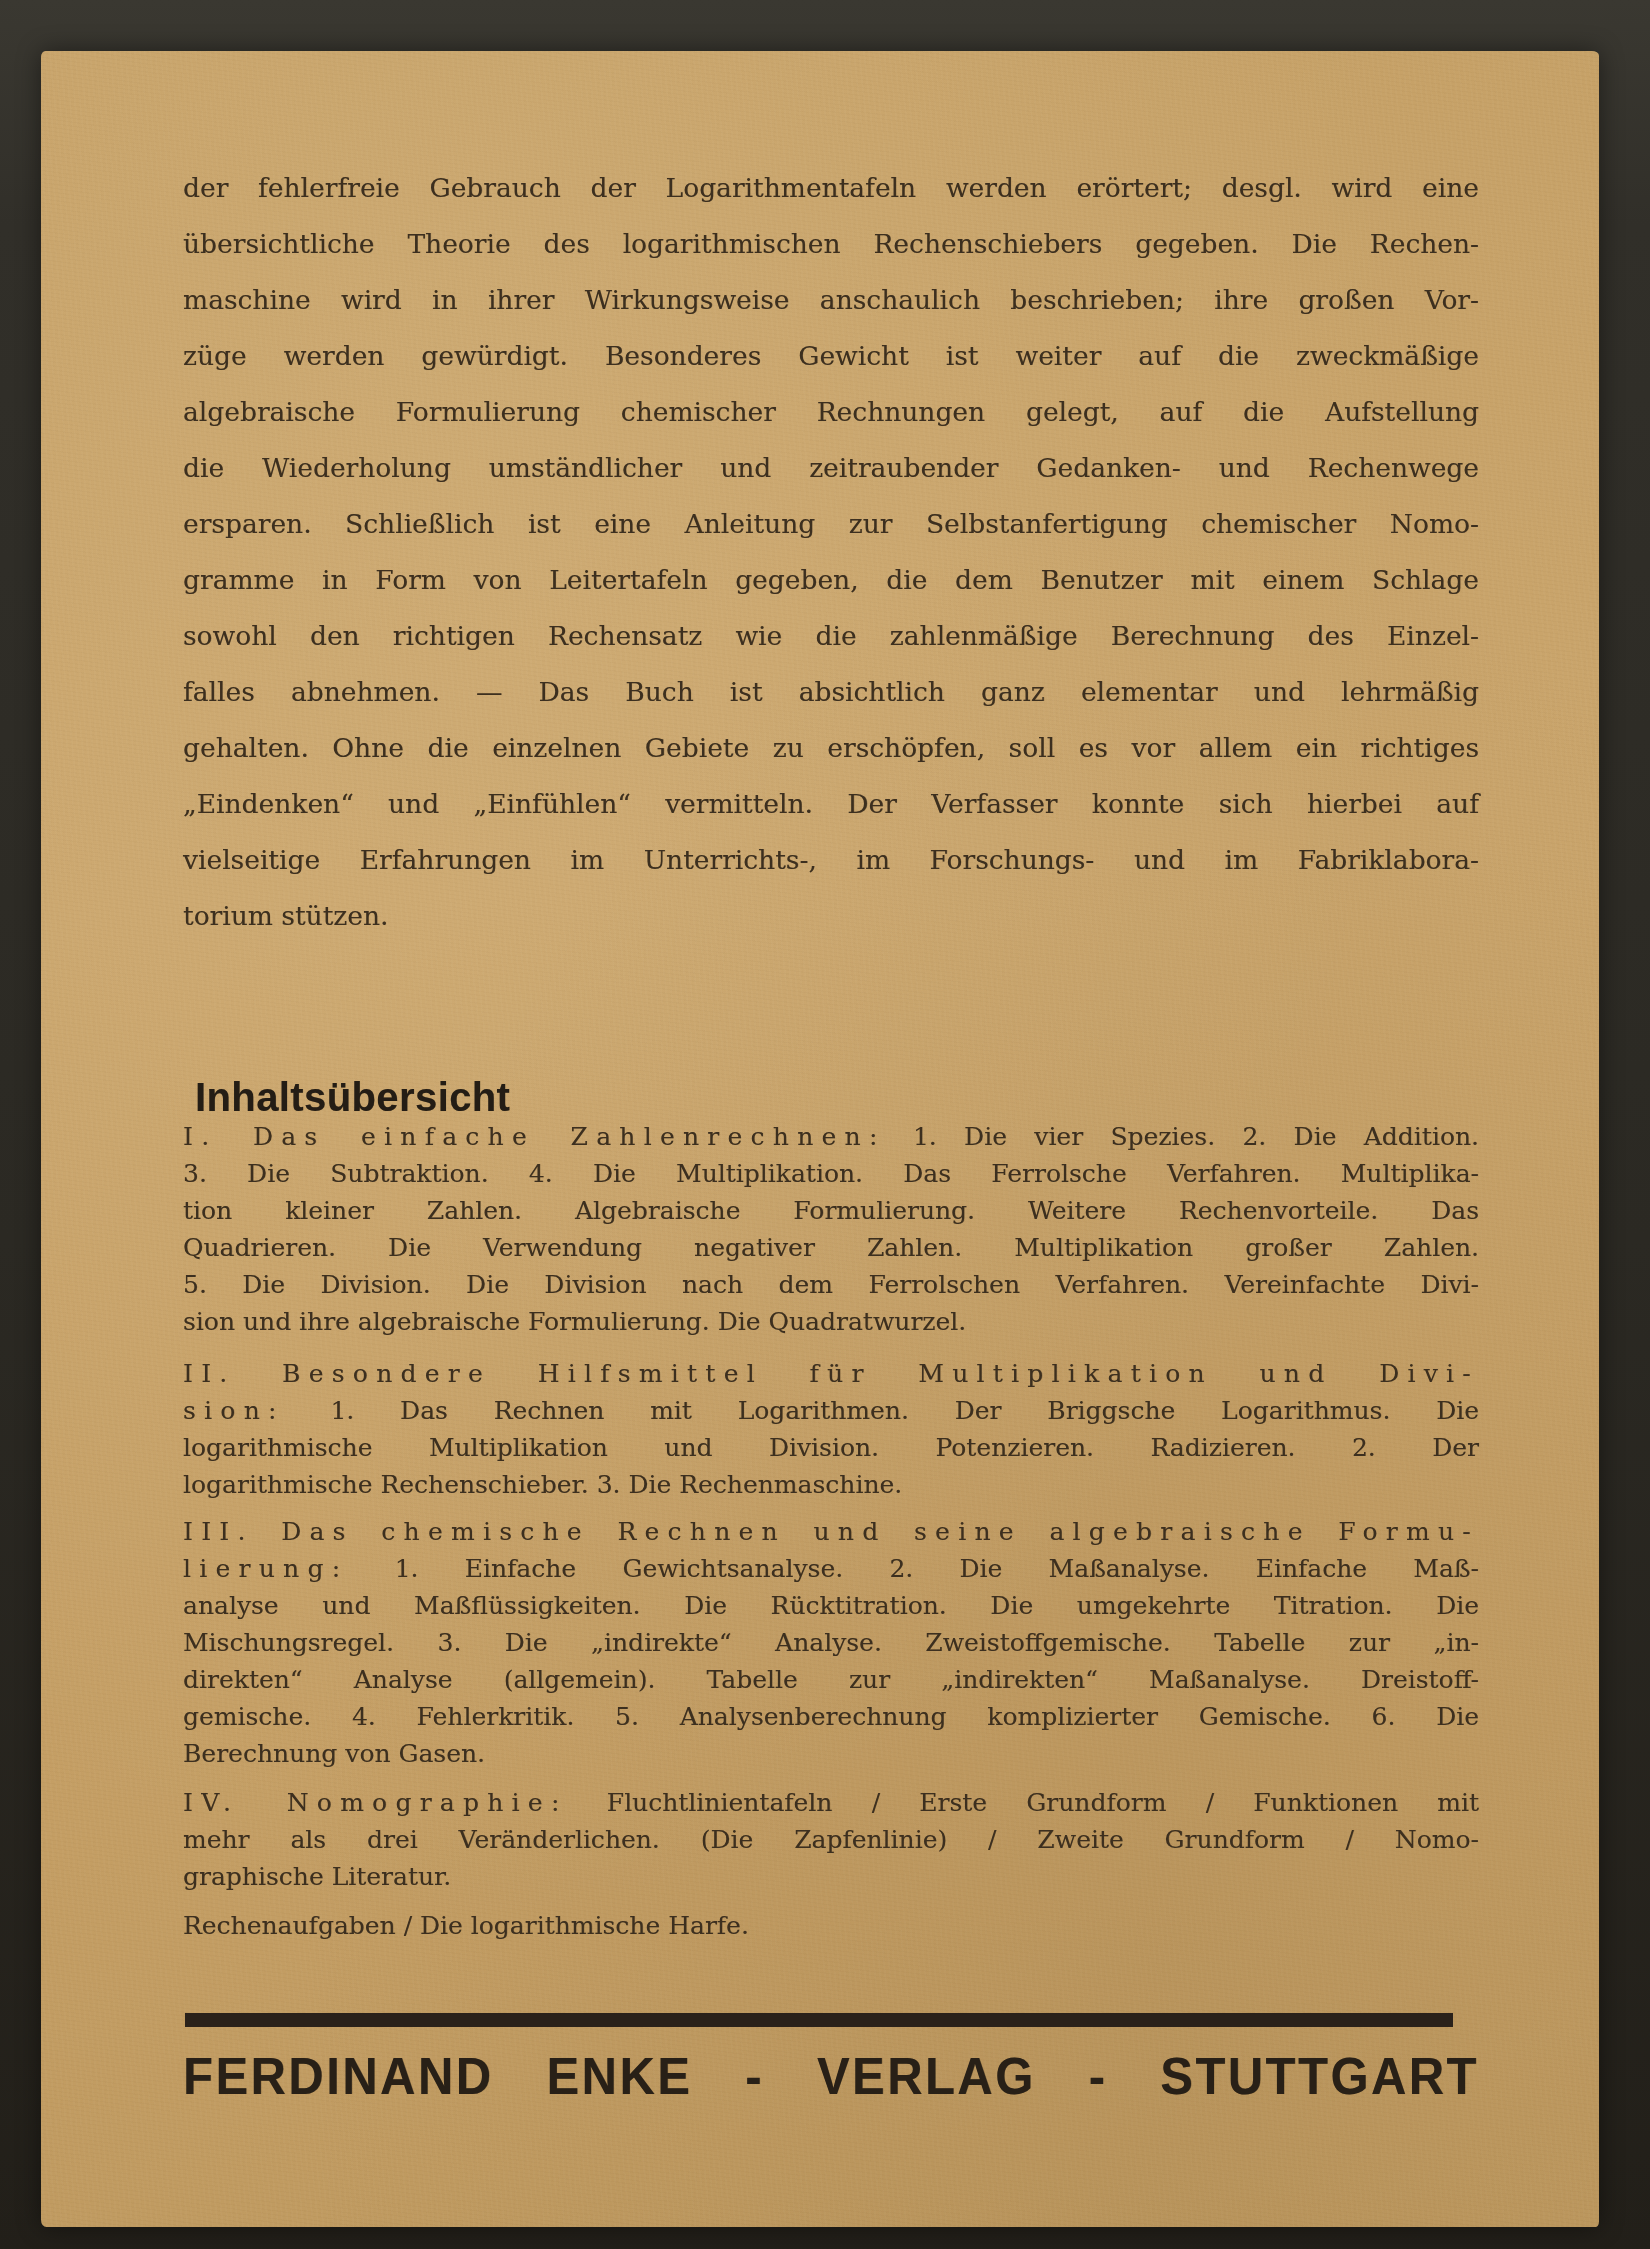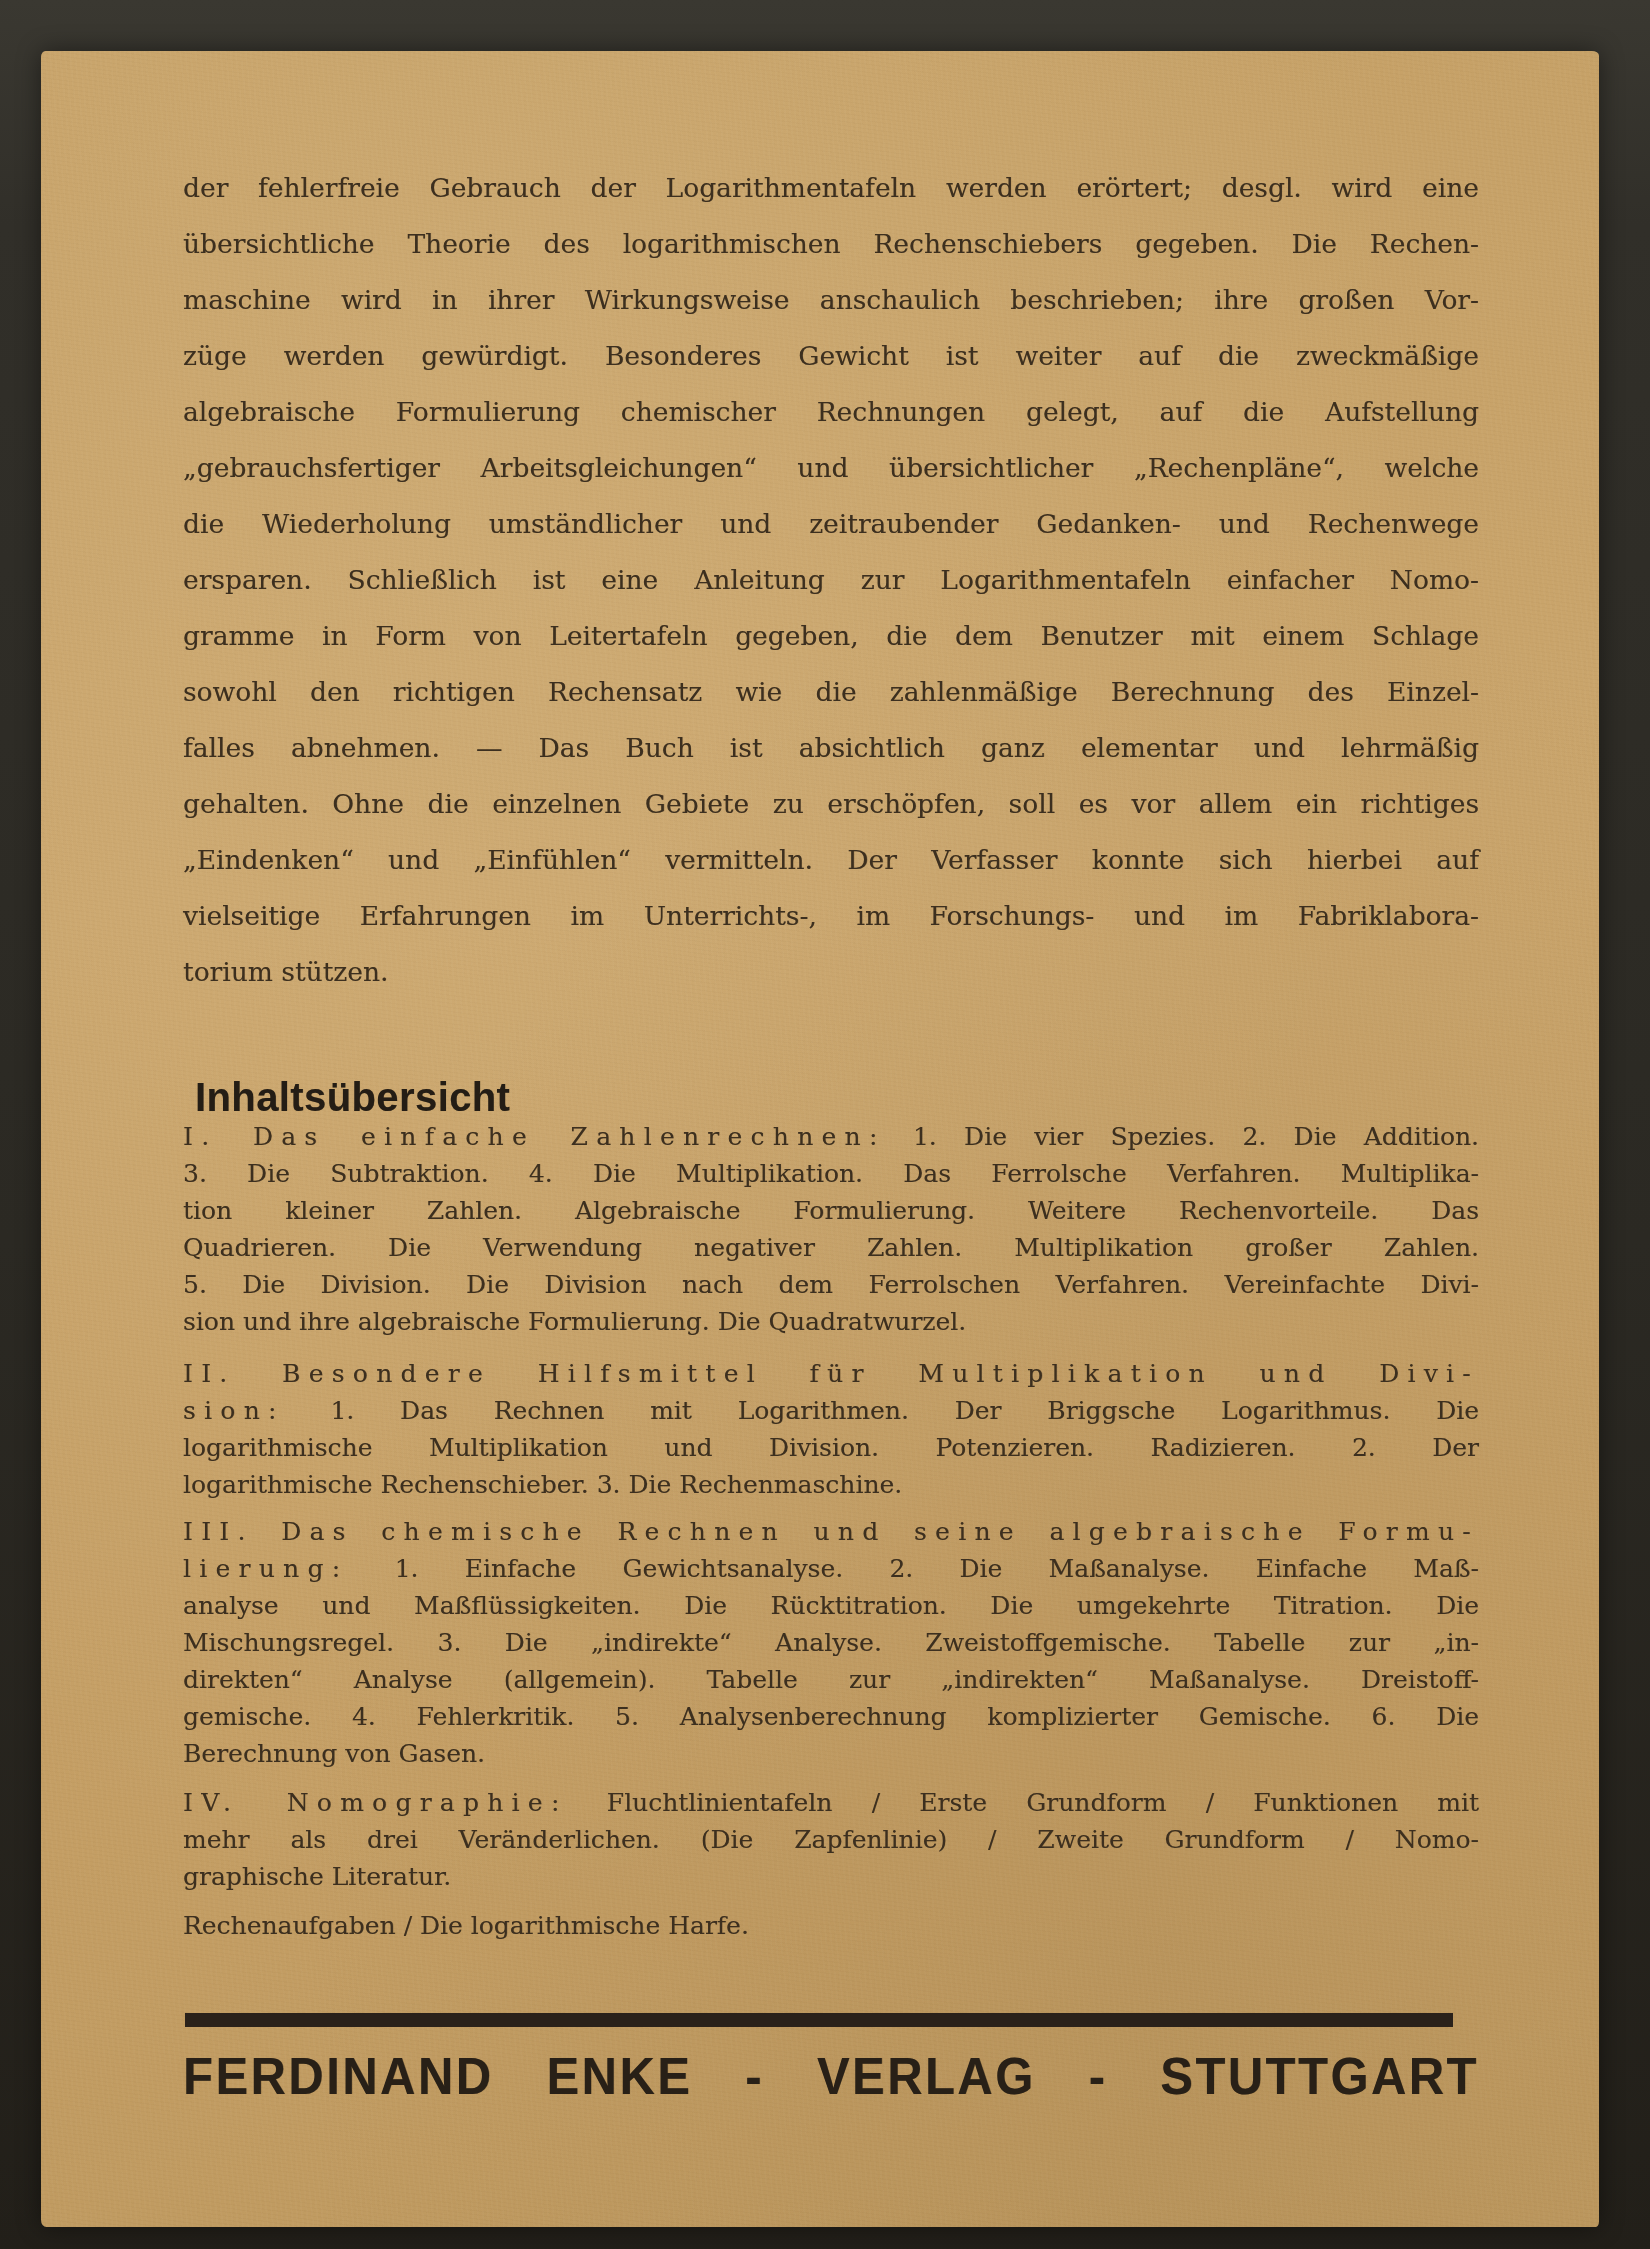--- a/index.html
+++ b/index.html
@@ -97,23 +97,22 @@
 
 <div class="scan-bg">
   <div class="paper">
 
     <div class="para main-para">
         <div class="line">der fehlerfreie Gebrauch der Logarithmentafeln werden erörtert; desgl. wird eine</div>
         <div class="line">übersichtliche Theorie des logarithmischen Rechenschiebers gegeben. Die Rechen-</div>
         <div class="line">maschine wird in ihrer Wirkungsweise anschaulich beschrieben; ihre großen Vor-</div>
         <div class="line">züge werden gewürdigt. Besonderes Gewicht ist weiter auf die zweckmäßige</div>
         <div class="line">algebraische Formulierung chemischer Rechnungen gelegt, auf die Aufstellung</div>
-        <div class="line">„gebrauchsfertiger Arbeitsgleichungen“ und übersichtlicher „Rechenpläne“, welche</div>
         <div class="line">die Wiederholung umständlicher und zeitraubender Gedanken- und Rechenwege</div>
-        <div class="line">ersparen. Schließlich ist eine Anleitung zur Logarithmentafeln einfacher Nomo-</div>
+        <div class="line">ersparen. Schließlich ist eine Anleitung zur Selbstanfertigung chemischer Nomo-</div>
         <div class="line">gramme in Form von Leitertafeln gegeben, die dem Benutzer mit einem Schlage</div>
         <div class="line">sowohl den richtigen Rechensatz wie die zahlenmäßige Berechnung des Einzel-</div>
         <div class="line">falles abnehmen. — Das Buch ist absichtlich ganz elementar und lehrmäßig</div>
         <div class="line">gehalten. Ohne die einzelnen Gebiete zu erschöpfen, soll es vor allem ein richtiges</div>
         <div class="line">„Eindenken“ und „Einfühlen“ vermitteln. Der Verfasser konnte sich hierbei auf</div>
         <div class="line">vielseitige Erfahrungen im Unterrichts-, im Forschungs- und im Fabriklabora-</div>
         <div class="line">torium stützen.</div>
       </div>
 
     <h1 class="toc-heading">Inhaltsübersicht</h1>

